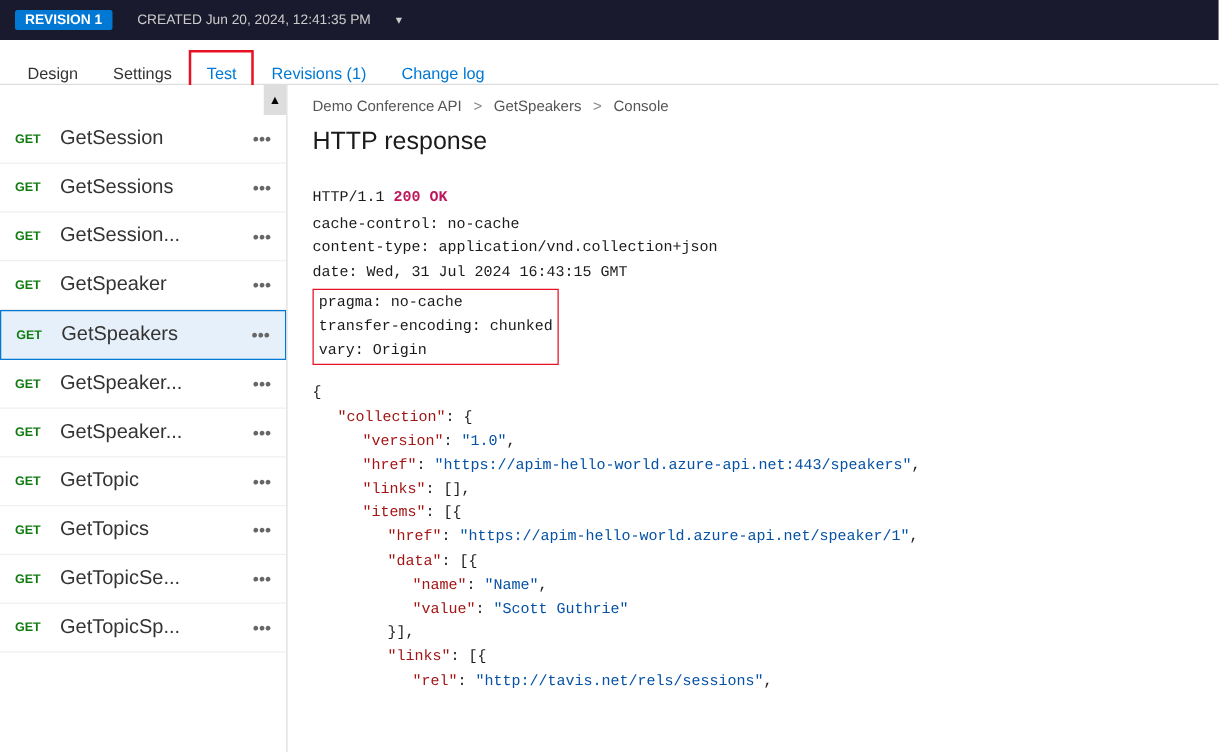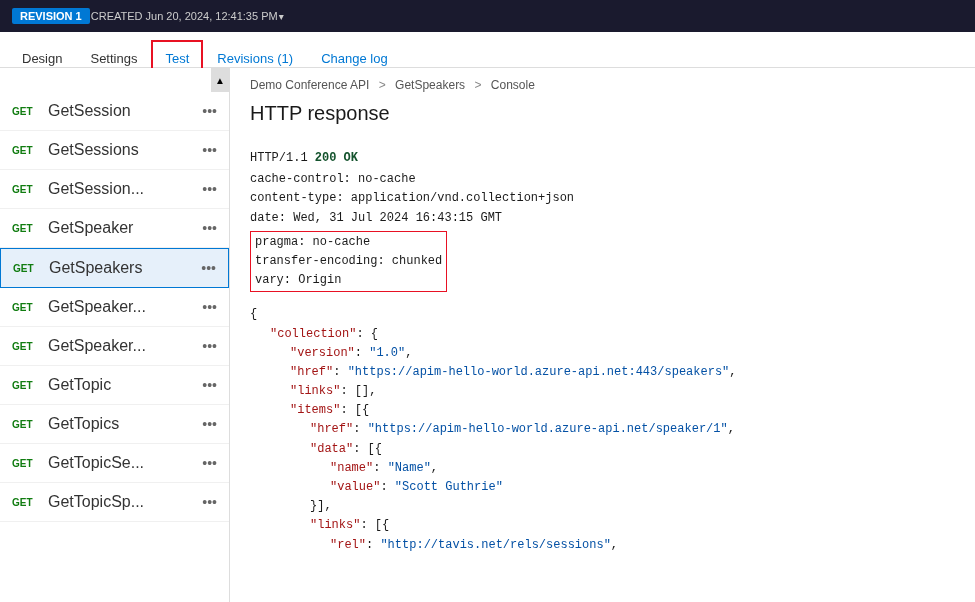--- a/index.html
+++ b/index.html
@@ -5,21 +5,21 @@
     * { box-sizing: border-box; margin: 0; padding: 0; }
     body { font-family: 'Segoe UI', Arial, sans-serif; font-size: 13px; background: #fff; overflow: hidden; width: 975px; height: 602px; }
 
     
     .top-bar {
       display: flex;
       align-items: center;
       background: #1a1a2e;
       height: 32px;
       padding: 0 12px;
-      gap: 1px;
+      gap: 20px;
     }
     .revision-badge {
       background: #0078d4;
       color: #fff;
       font-size: 11px;
       font-weight: 700;
       padding: 2px 8px;
       border-radius: 2px;
     }
     .created-text {
@@ -158,21 +158,21 @@
 
     
     .response-body {
       padding: 12px 20px;
       font-family: 'Consolas', 'Courier New', monospace;
       font-size: 12px;
       line-height: 1.6;
       color: #1a1a1a;
     }
     .http-status-line { margin-bottom: 2px; }
-    .status-200 { color: #14532d; font-weight: 700; margin-top: 14px; }
+    .status-200 { color: #be185d; font-weight: 700; margin-top: 14px; }
     .header-line { color: #1a1a1a; }
     .highlighted-lines {
       border: 1.5px solid #e81123;
       padding: 1px 4px;
     }
 
     .json-block { margin-top: 10px; }
     .json-brace { color: #1a1a1a; }
     .json-key { color: #a31515; }
     .json-string { color: #0451a5; }

